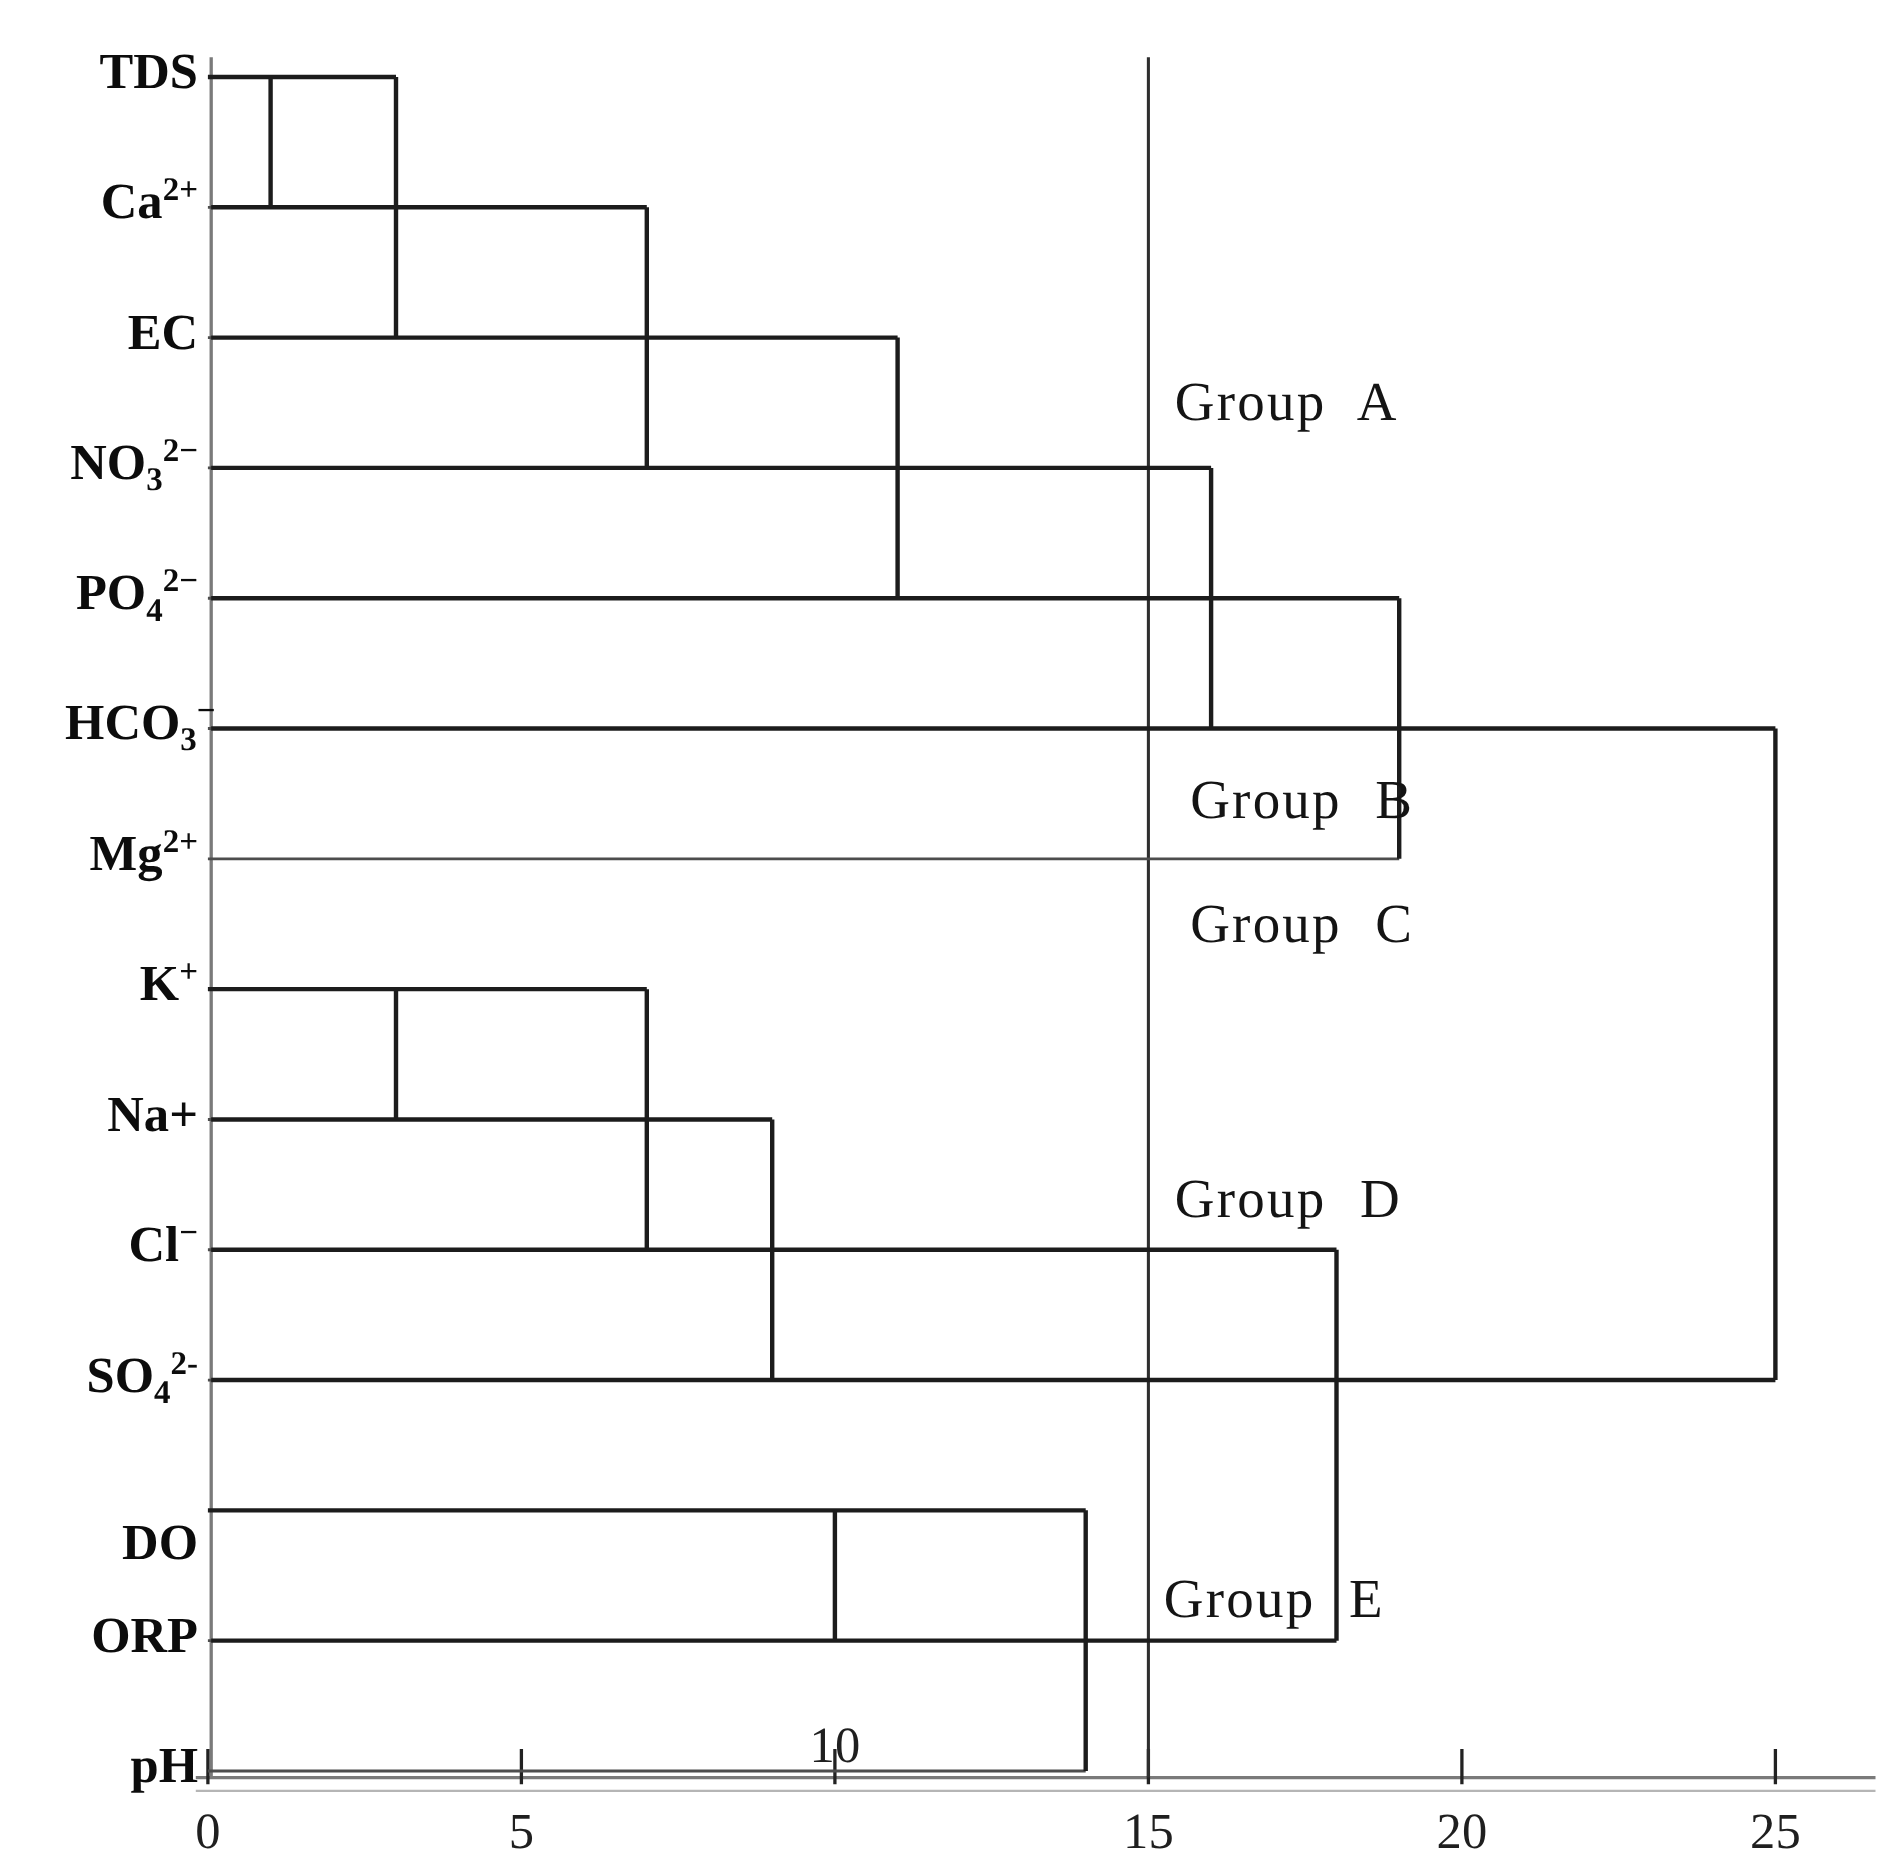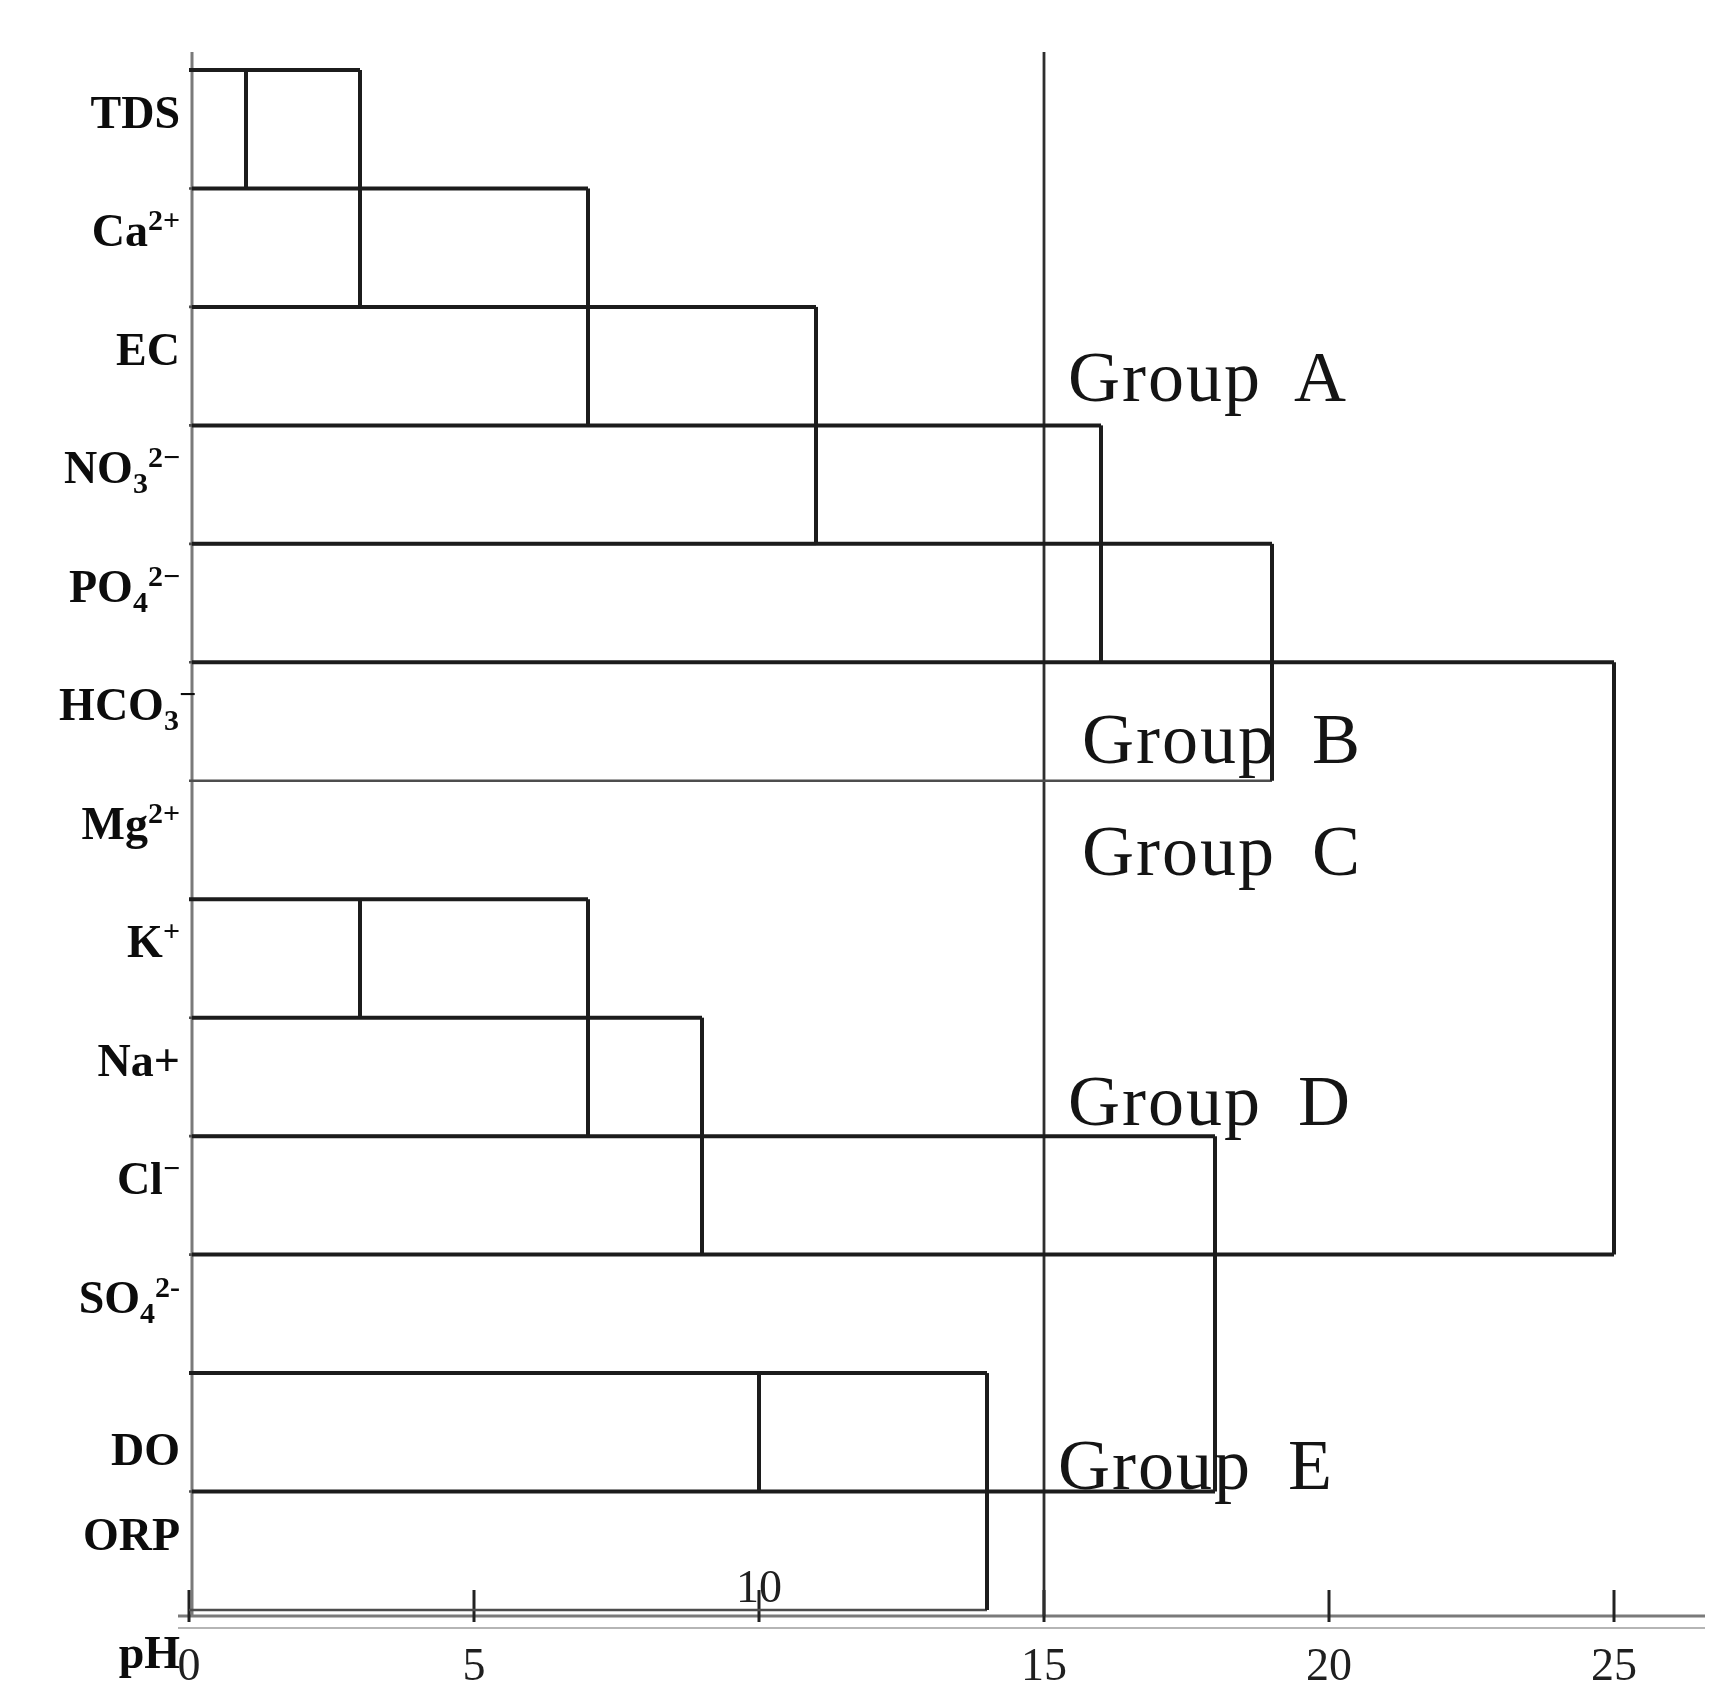--- a/index.html
+++ b/index.html
@@ -2,24 +2,24 @@
 <html><head>
 <meta charset="utf-8">
 <style>
   html,body{margin:0;padding:0;background:#ffffff;}
   body{width:1731px;height:1703px;overflow:hidden;
        font-family:"Liberation Serif", serif;}
   .stage{position:relative;width:1731px;height:1703px;background:#fff;}
   #chart-svg{position:absolute;left:0;top:0;}
   .param-label{position:absolute;text-align:right;font-weight:bold;
        font-size:46px;color:#0c0c0c;white-space:nowrap;
-       font-family:"Liberation Serif", serif;margin-top:48px;}
+       font-family:"Liberation Serif", serif;}
   .param-label sub{font-size:30px;line-height:0;}
   .param-label sup{font-size:30px;line-height:0;}
-  .group-label{position:absolute;font-size:72px;color:#141414;
+  .group-label{position:absolute;font-size:50px;color:#141414;
        white-space:pre;letter-spacing:2px;word-spacing:16px;
        font-family:"Liberation Serif", serif;}
   .tick-label{position:absolute;transform:translateX(-50%);
        font-size:46px;color:#1f1f1f;font-family:"Liberation Serif", serif;}
 </style>
 </head>
 <body>
 
 <div class="stage">
   <svg id="chart-svg" width="1731" height="1703">

